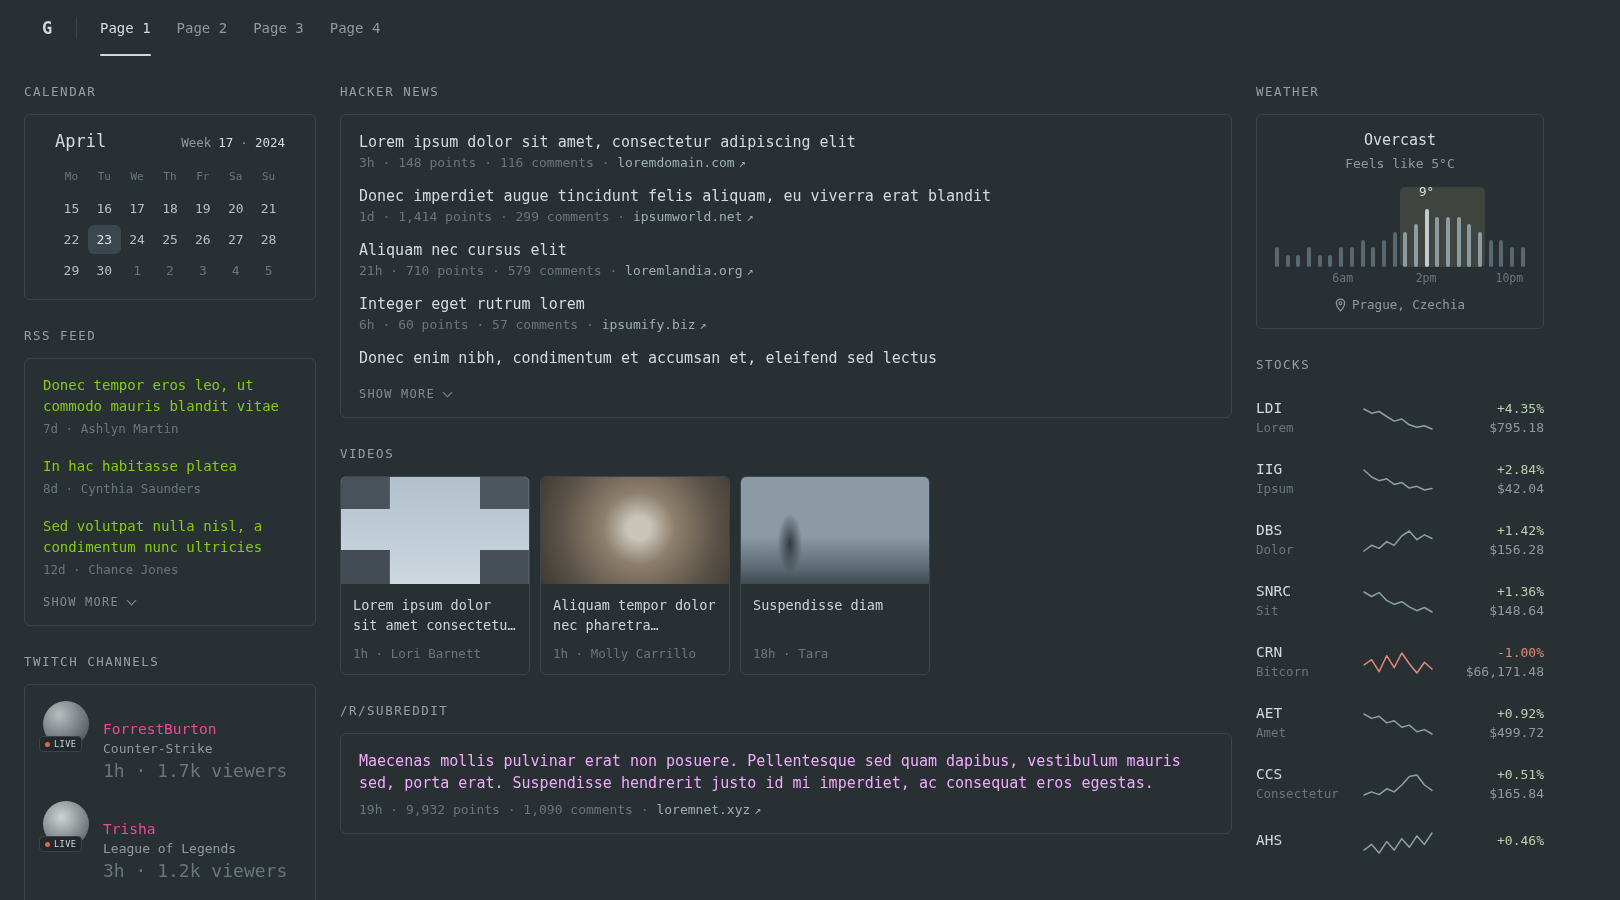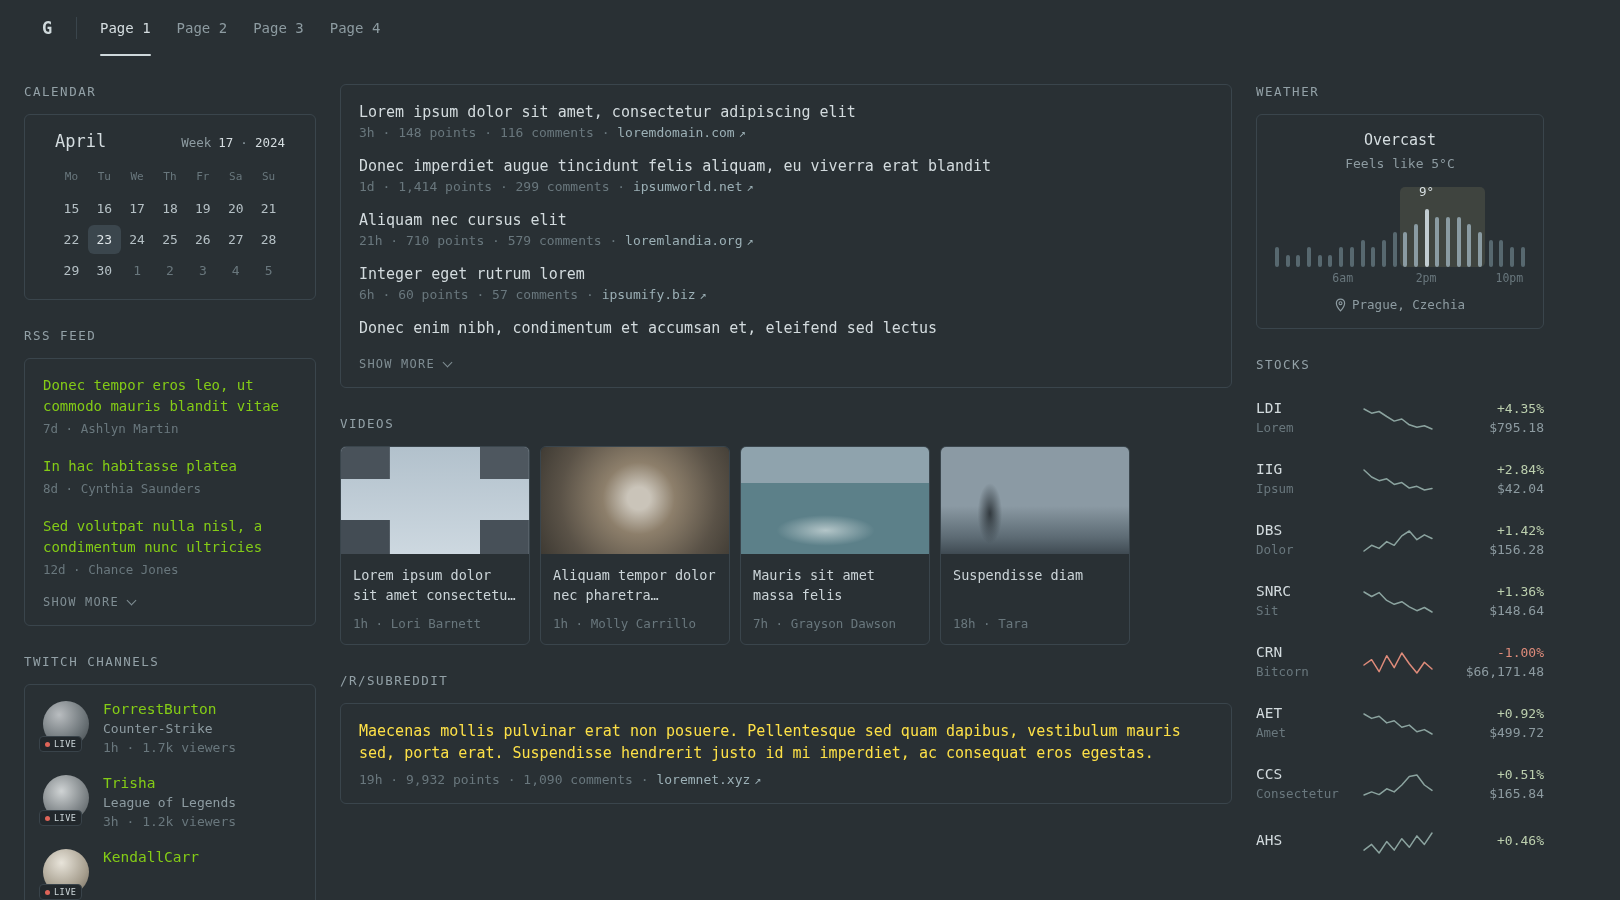--- a/index.html
+++ b/index.html
@@ -52,23 +52,23 @@
   
   .tw-row{display:flex;gap:14px;cursor:pointer;}
   .tw-row+.tw-row{margin-top:20px;}
   .avatar-wrap{position:relative;width:46px;height:46px;flex:none;}
   .avatar{width:46px;height:46px;border-radius:50%;}
   .av-1{background:radial-gradient(circle at 35% 30%,#b9bdc0,#6c7478 60%,#3c4347);}
   .av-2{background:radial-gradient(circle at 40% 35%,#cfd3d4,#848a8d 55%,#4a5155);}
   .av-3{background:radial-gradient(circle at 40% 30%,#e8e4da,#a79f8f 60%,#6b6458);}
   .live-badge{position:absolute;left:-4px;bottom:-5px;display:flex;align-items:center;gap:4px;background:#22282c;border:1px solid #39434a;border-radius:4px;padding:2px 5px;font-size:8.5px;letter-spacing:.5px;color:#ced8db;}
   .live-dot{width:5px;height:5px;border-radius:50%;background:#df6458;}
-  .tw-name{font-size:14.5px;color:#84cc16;}
+  .tw-name{font-size:14.5px;color:#ec4899;margin-top:20px;}
   .tw-cat{font-size:13px;color:var(--muted);margin-top:4px;}
-  .tw-meta{font-size:13px;color:var(--faint);margin-top:4px;}
+  .tw-meta{font-size:18px;color:var(--faint);margin-top:4px;}
   
   .hn-item+.hn-item{margin-top:15px;}
   .hn-title{font-size:15px;line-height:22px;color:#d3dbde;cursor:pointer;}
   .hn-meta{font-size:13px;color:var(--faint);margin-top:2px;}
   .hn-link{color:var(--link);cursor:pointer;}
   .ext-arrow{color:var(--link);font-size:12px;margin-left:4px;}
   
   .video-row{display:flex;gap:10px;overflow:hidden;}
   .video-card{width:190px;flex:none;border:1px solid var(--border);border-radius:6px;overflow:hidden;cursor:pointer;}
   .thumb{height:107px;}
@@ -85,21 +85,21 @@
   .thumb-4{background:
     radial-gradient(ellipse 62px 11px at 50% 52%,rgba(244,248,244,.9),transparent 72%),
     linear-gradient(180deg,#a3bcae 0 28%,#7fa894 28% 100%);}
   .thumb-5{background:
     radial-gradient(ellipse 17px 42px at 26% 62%,rgba(30,36,40,.8),transparent 72%),
     linear-gradient(180deg,#8b9aa4 0 55%,#5c6a73 85%,#3f4a52 100%);}
   .video-body{padding:11px 12px 13px;}
   .video-title{font-size:13.5px;line-height:20px;color:#ccd5d9;height:41px;overflow:hidden;}
   .video-meta{font-size:12.5px;color:var(--faint);margin-top:10px;white-space:nowrap;}
   
-  .sub-text{font-size:15px;line-height:22px;color:#fde047;cursor:pointer;}
+  .sub-text{font-size:15px;line-height:22px;color:#f0abfc;cursor:pointer;}
   .sub-meta{font-size:13px;color:var(--faint);margin-top:8px;}
   
   .weather-card{padding:16px;text-align:center;}
   .wx-cond{font-size:15px;color:#d6dee1;}
   .wx-feels{font-size:13px;color:var(--muted);margin-top:7px;}
   .wx-chart{position:relative;height:98px;margin-top:16px;}
   .wx-highlight{position:absolute;top:0;bottom:18px;background:rgba(226,212,150,.12);border-radius:5px;}
   .wx-bars{position:absolute;left:2px;right:2px;top:16px;bottom:18px;display:flex;align-items:flex-end;justify-content:space-between;}
   .wx-bar{width:4px;border-radius:2px;background:#57686f;}
   .wx-bar.hl{background:#8a9ba2;}
@@ -251,20 +251,21 @@
           </div>
         </div>
 
       </div>
     </section>
   </div>
 
   <div style="overflow:hidden;">
 
     <section class="section">
+      <div class="section-title">HACKER NEWS</div>
       <div class="card pad-card">
 
         <div class="hn-item">
           <div class="hn-title">Lorem ipsum dolor sit amet, consectetur adipiscing elit</div>
           <div class="hn-meta"><span>3h · 148 points · 116 comments · </span><span class="hn-link">loremdomain.com</span><span class="ext-arrow">↗</span></div>
         </div>
         <div class="hn-item">
           <div class="hn-title">Donec imperdiet augue tincidunt felis aliquam, eu viverra erat blandit</div>
           <div class="hn-meta"><span>1d · 1,414 points · 299 comments · </span><span class="hn-link">ipsumworld.net</span><span class="ext-arrow">↗</span></div>
         </div>
@@ -296,27 +297,20 @@
           <div class="video-body">
             <div class="video-title">Lorem ipsum dolor sit amet consectetu…</div>
             <div class="video-meta">1h · Lori Barnett</div>
           </div>
         </div>
         <div class="video-card">
           <div class="thumb thumb-2"></div>
           <div class="video-body">
             <div class="video-title">Aliquam tempor dolor nec pharetra…</div>
             <div class="video-meta">1h · Molly Carrillo</div>
-          </div>
-        </div>
-        <div class="video-card">
-          <div class="thumb thumb-3"></div>
-          <div class="video-body">
-            <div class="video-title">Mauris sit amet massa felis</div>
-            <div class="video-meta">7h · Grayson Dawson</div>
           </div>
         </div>
         <div class="video-card">
           <div class="thumb thumb-5"></div>
           <div class="video-body">
             <div class="video-title">Suspendisse diam</div>
             <div class="video-meta">18h · Tara</div>
           </div>
         </div>
 

